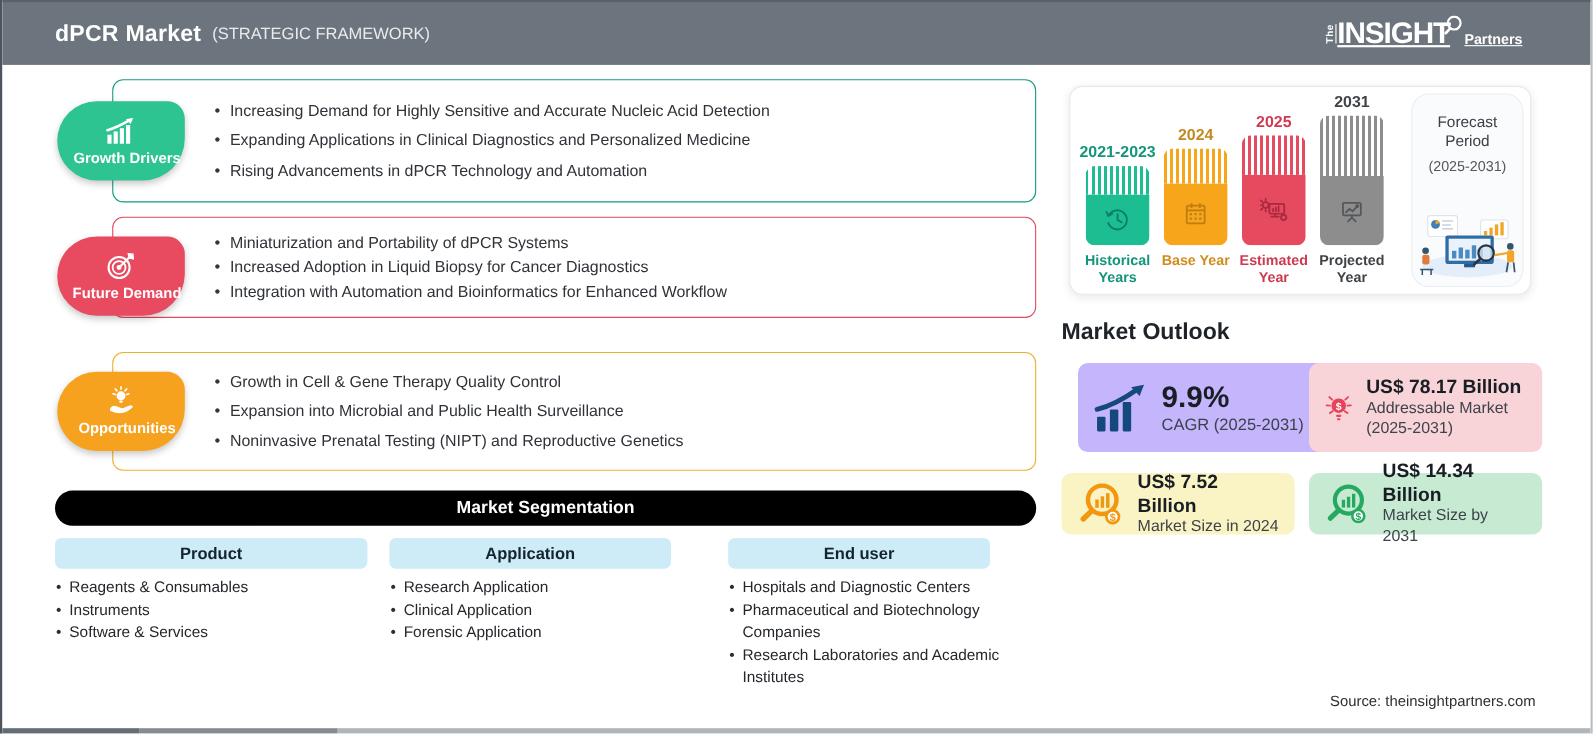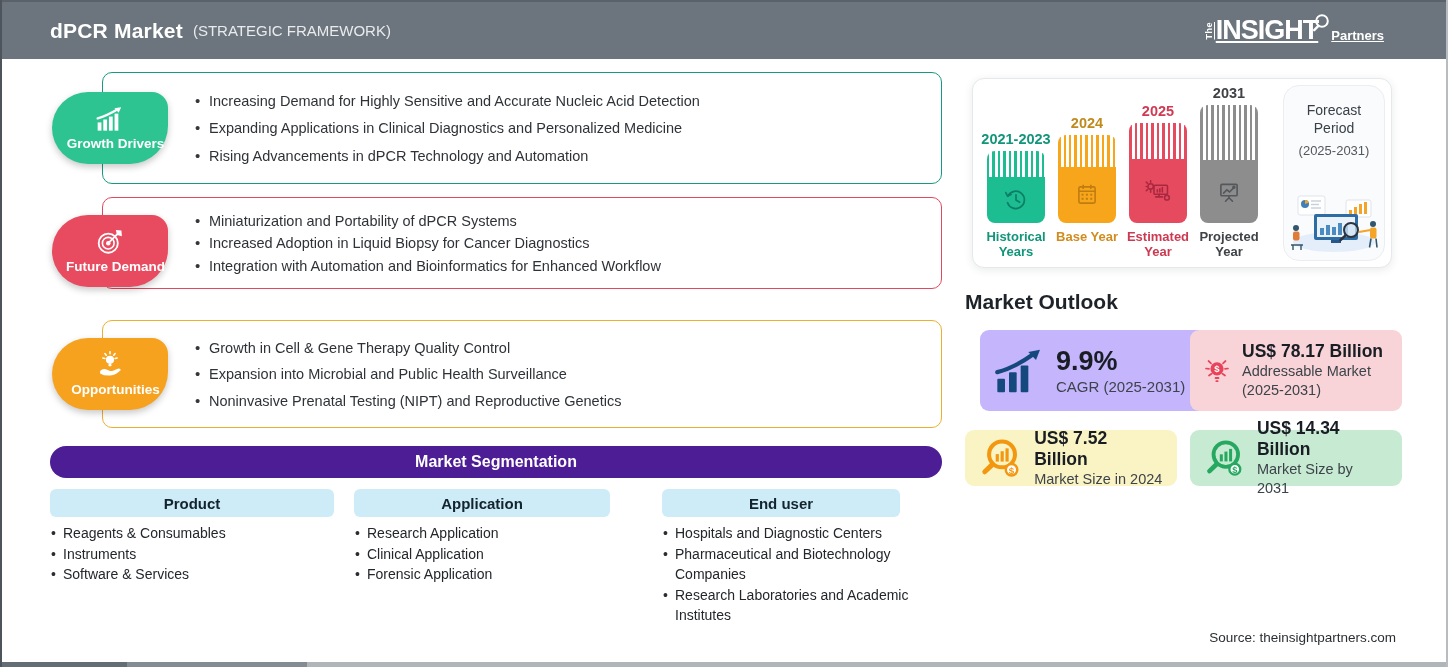--- a/index.html
+++ b/index.html
@@ -39,21 +39,21 @@
     box-shadow: 0 3px 7px rgba(0,0,0,.22);
   }
   .badge-0 { top: 92px;  background: #2ec492; }
   .badge-1 { top: 215px; background: #e84a5f; }
   .badge-2 { top: 338px; background: #f6a21f; }
   .badge-label { color: #fff; font-size: 13.5px; font-weight: 700; white-space: nowrap; margin-left: 11px; }
 
   
   .seg-bar {
     position: absolute; left: 48px; top: 446px; width: 892px; height: 32px;
-    background: #4c1d95; border-radius: 16px; color: #fff; font-weight: 700; font-size: 16px;
+    background: #000000; border-radius: 16px; color: #fff; font-weight: 700; font-size: 16px;
     display: flex; align-items: center; justify-content: center;
   }
   .seg-head {
     position: absolute; top: 489px; height: 28px; background: #cdecf7; border-radius: 6px;
     display: flex; align-items: center; justify-content: center;
     font-size: 15px; font-weight: 700; color: #13242e;
   }
   .seg-head-0 { left: 48px;  width: 284px; }
   .seg-head-1 { left: 352px; width: 256px; }
   .seg-head-2 { left: 660px; width: 238px; }

